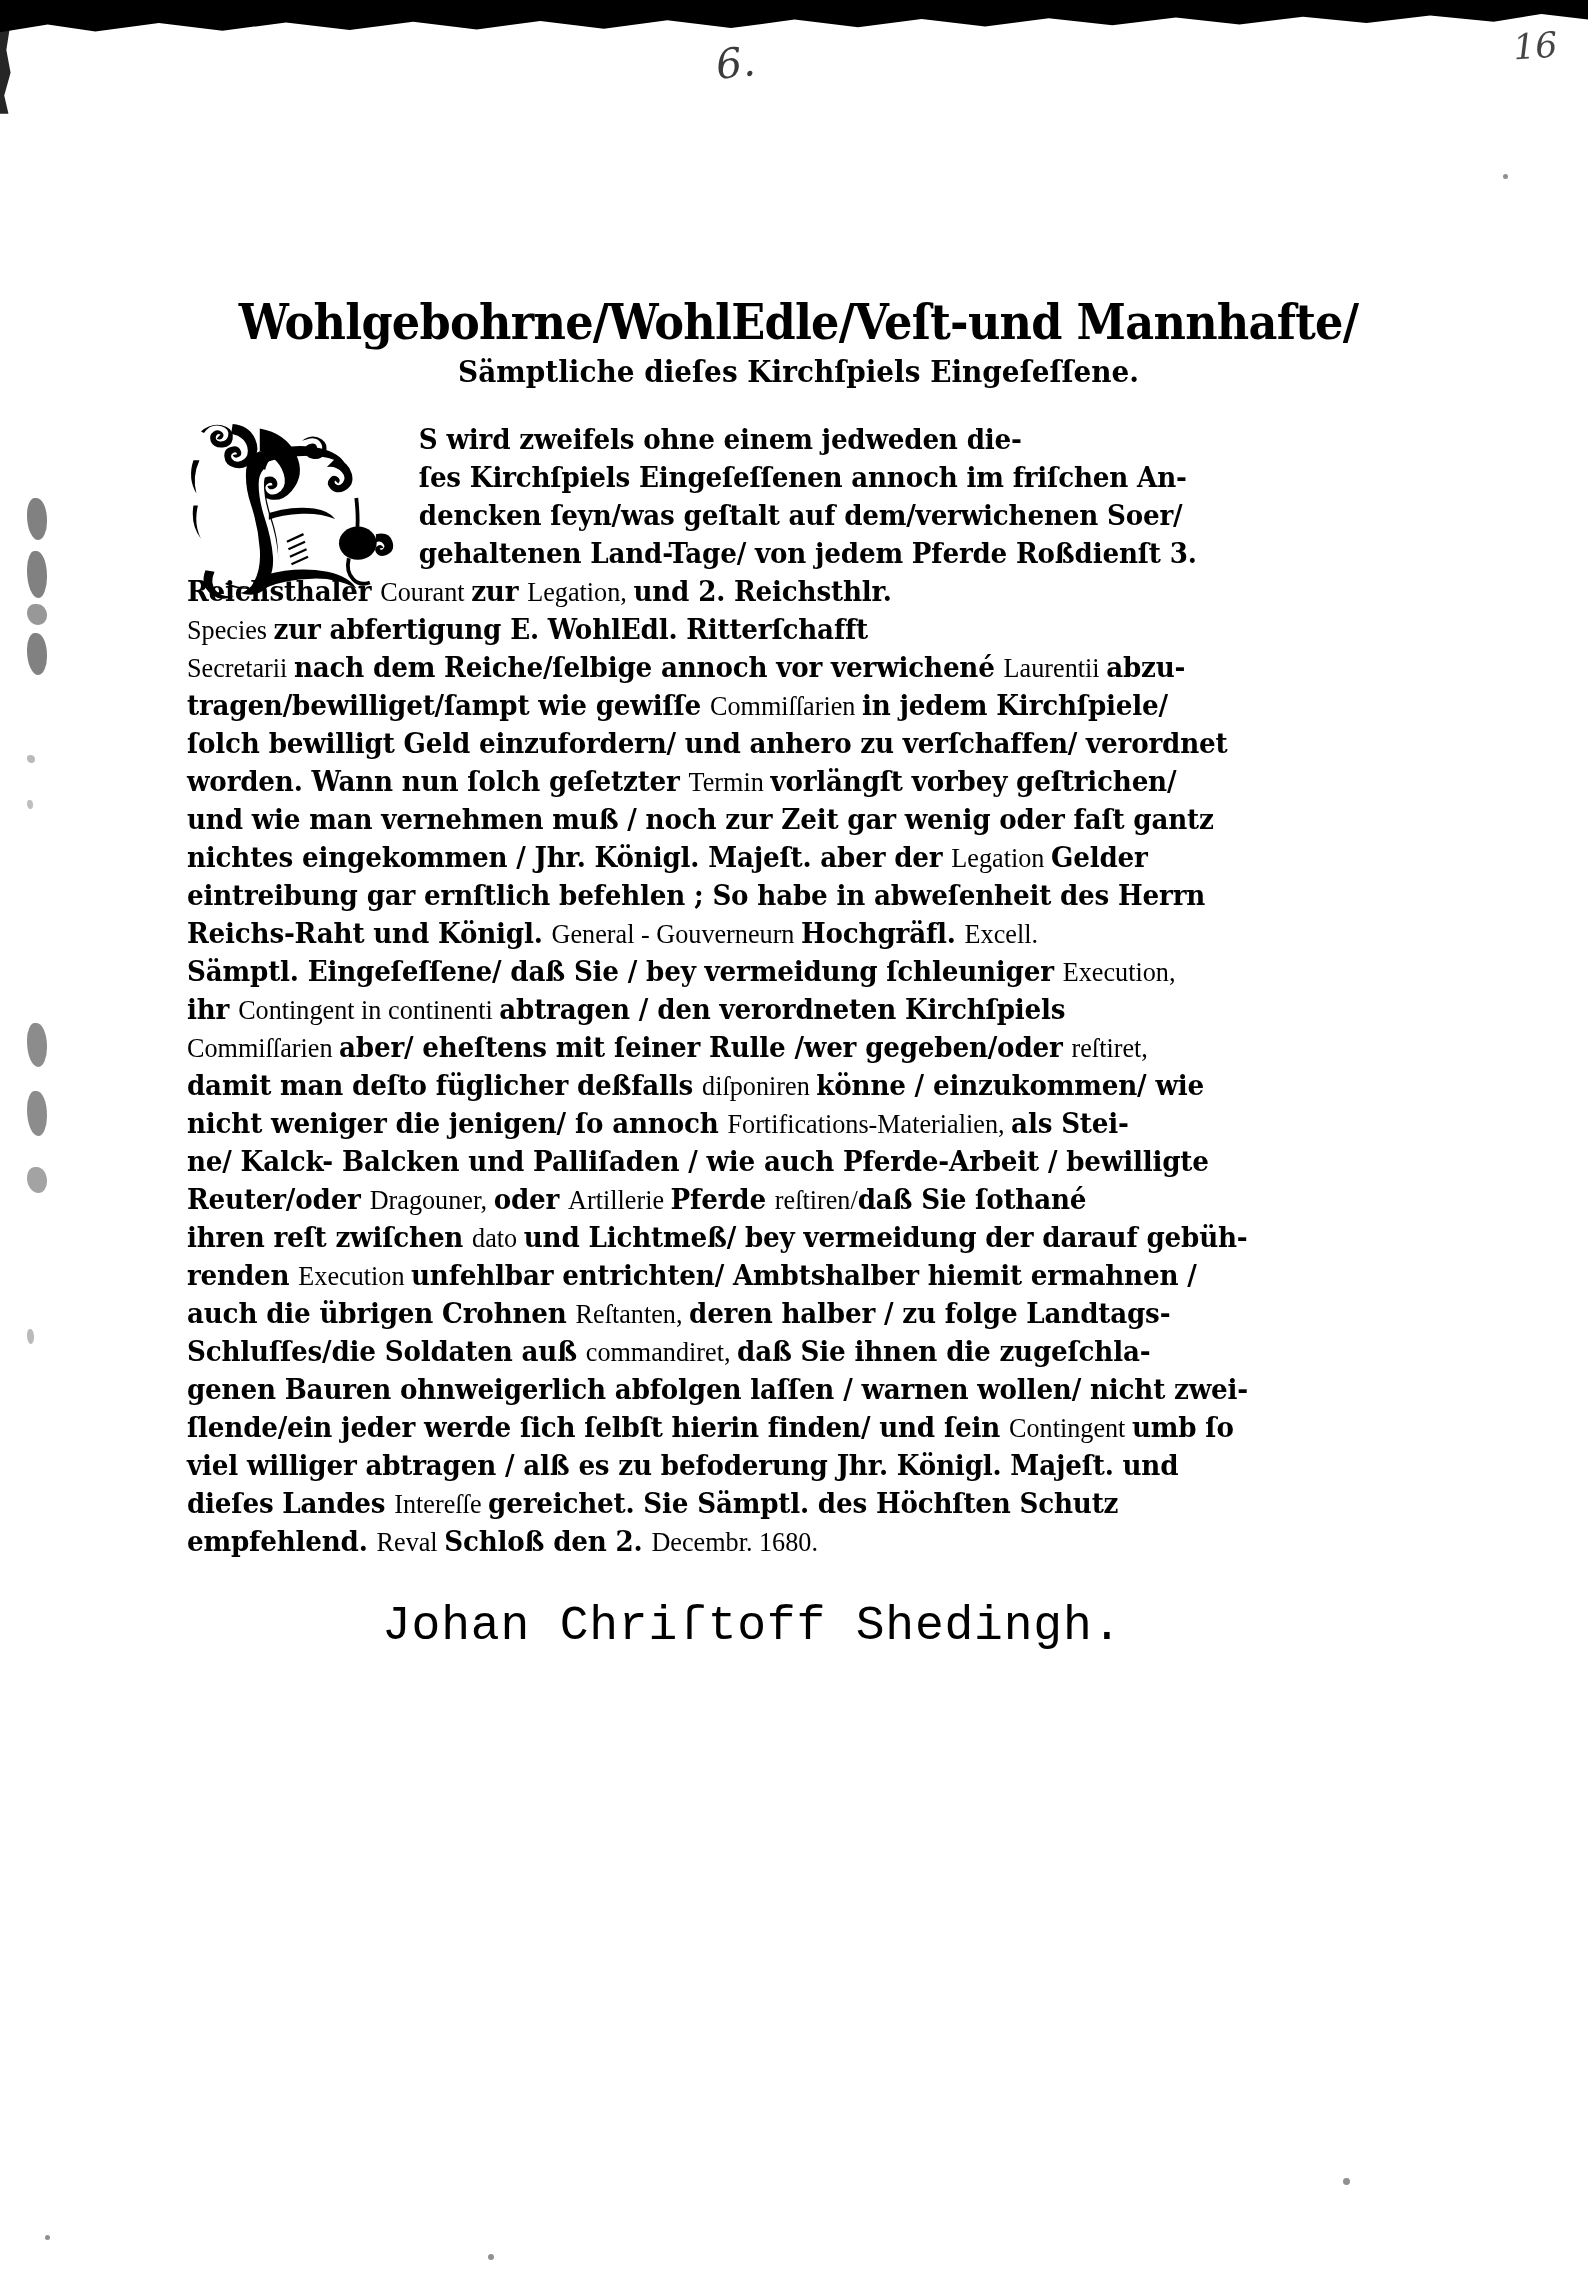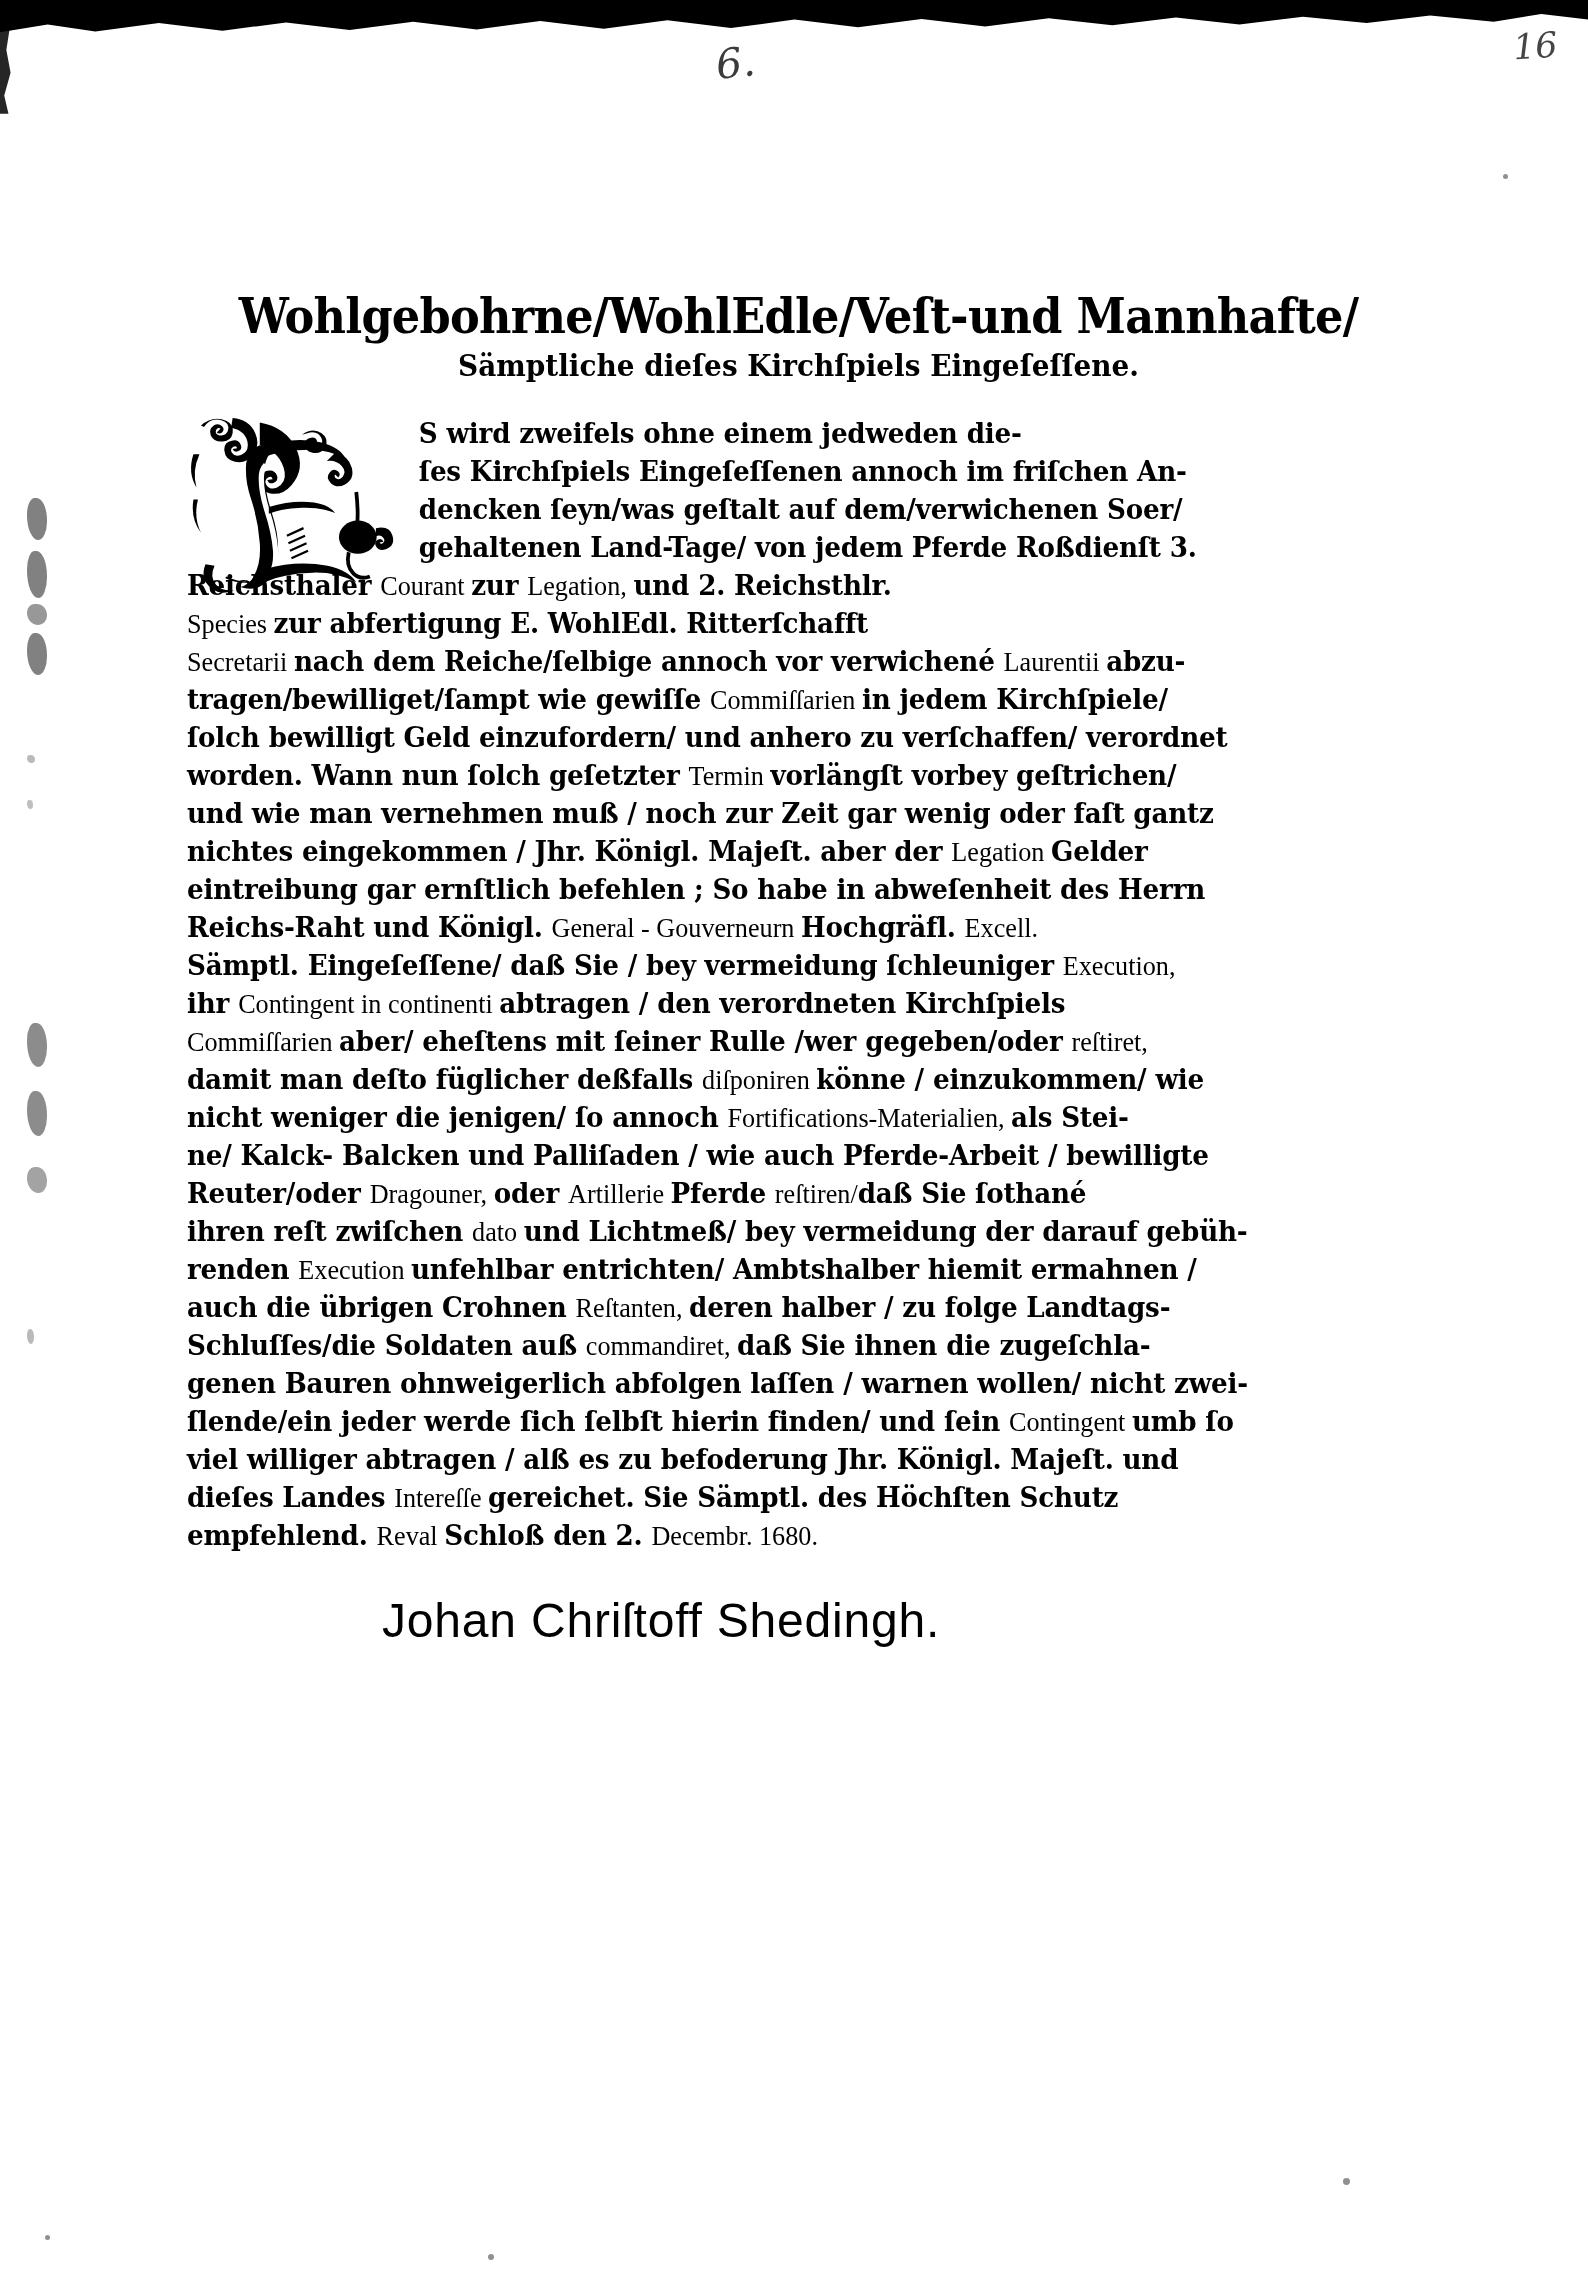--- a/index.html
+++ b/index.html
@@ -99,21 +99,21 @@
     position: absolute;
     background: #222;
     border-radius: 50%;
     opacity: 0.5;
   }
 
   
   .textblock {
     position: absolute;
     left: 187px;
-    top: 292px;
+    top: 298px;
     width: 1223px;
   }
 
   
   .headline {
     font-family: "DejaVu Serif", serif;
     font-weight: bold;
     font-size: 48px;
     line-height: 1.0;
     letter-spacing: -0.8px;
@@ -171,21 +171,21 @@
     width: 227px;
     height: 187px;
   }
 
   .initial svg { display: block; width: 227px; height: 187px; }
 
   
   .signature {
     margin-top: 38px;
     padding-left: 195px;
-    font-family: Liberation Sans, sans-serif;
+    font-family: Liberation Mono, monospace;
     font-size: 48px;
     letter-spacing: 0.8px;
     white-space: nowrap;
   }
 </style>
 </head>
 <body>
 
 <div class="page">
 

